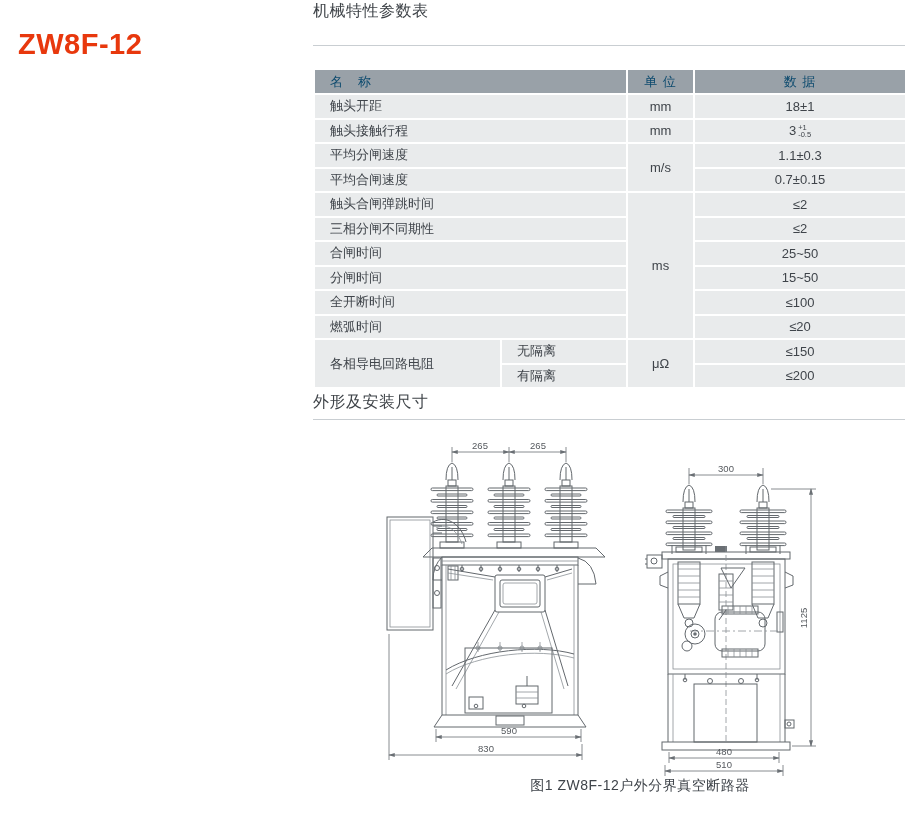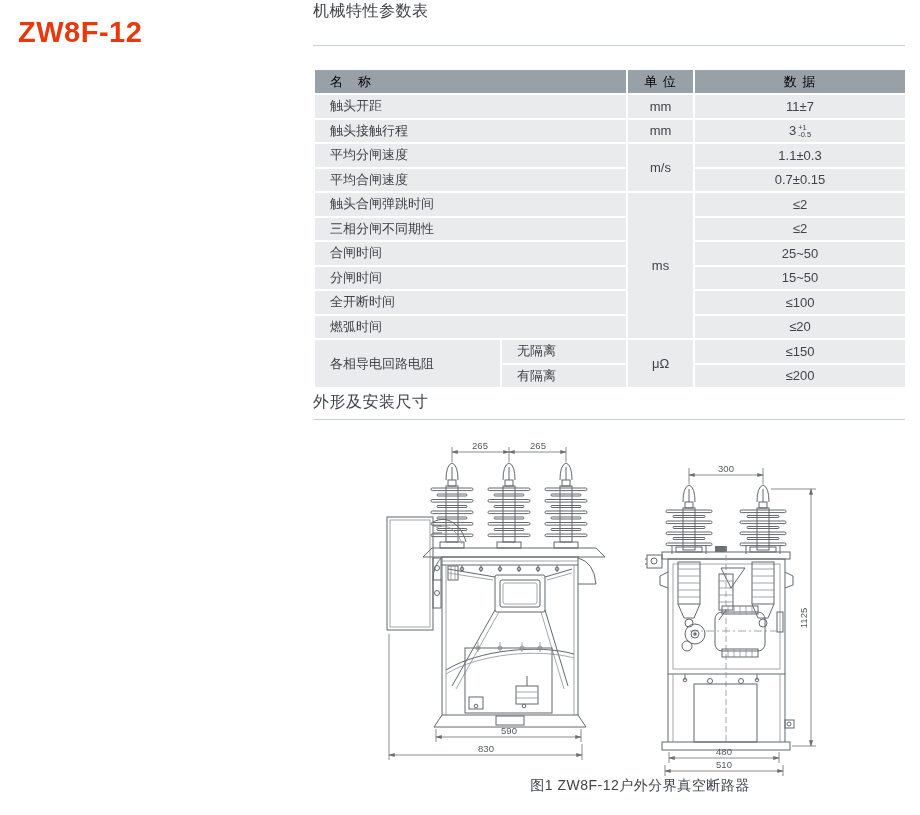--- a/index.html
+++ b/index.html
@@ -1,32 +1,32 @@
 <!DOCTYPE html>
 <html><head>
 <meta charset="utf-8">
 <style>
   html,body{margin:0;padding:0;background:#fff;}
   .page{position:relative;width:920px;height:815px;background:#ffffff;overflow:hidden;
         font-family:"Liberation Sans","DejaVu Sans",sans-serif;color:#3f444a;}
 
   
-  .model{position:absolute;left:18px;top:16px;font-size:29px;font-weight:700;color:#e8380d;letter-spacing:.5px;}
+  .model{position:absolute;left:18px;top:28px;font-size:29px;font-weight:700;color:#e8380d;letter-spacing:.5px;}
   .subtitle{position:absolute;left:18px;top:47px;font-size:17px;color:#3b4046;letter-spacing:.5px;}
 
   
   .sec-title{position:absolute;left:313px;font-size:16px;color:#3e4348;font-weight:400;letter-spacing:.5px;}
   #sec1{top:1px;font-family:Liberation Serif, serif;} #sec2{top:392px;}
   .rule{position:absolute;left:313px;width:592px;border-top:1px solid #c9ced2;height:0;}
   #rule1{top:45px;} #rule2{top:419px;}
 
   
   table.params{position:absolute;left:313px;top:68px;width:592px;border-collapse:collapse;table-layout:fixed;}
   table.params th,table.params td{border:2px solid #ffffff;font-weight:400;overflow:hidden;white-space:nowrap;}
-  table.params th{background:#99a1a8;color:#000000;font-size:13px;height:21px;letter-spacing:1px;}
+  table.params th{background:#99a1a8;color:#0c4a6e;font-size:13px;height:21px;letter-spacing:1px;}
   table.params td{background:#e9ebec;color:#3f444a;font-size:13px;height:20.5px;}
   td.name,th.name{text-align:left;padding-left:15px;}
   .c{text-align:center;}
   td.unit{font-size:12.5px;}
   .tol{display:inline-block;vertical-align:middle;margin-left:2px;line-height:7px;font-size:7.5px;text-align:left;position:relative;top:-1px;}
   .tol span{display:block;}
 
   
   .svgwrap{position:absolute;}
   #front-view{left:378px;top:438px;}
@@ -58,21 +58,21 @@
       </colgroup>
     <tbody>
         <tr>
       <th class="name" colspan="2">名　称</th>
       <th class="c">单 位</th>
       <th class="c">数 据</th>
     </tr>
     <tr>
       <td class="name" colspan="2">触头开距</td>
       <td class="c unit">mm</td>
-      <td class="c">11±7</td>
+      <td class="c">18±1</td>
     </tr>
     <tr>
       <td class="name" colspan="2">触头接触行程</td>
       <td class="c unit">mm</td>
       <td class="c"><span>3</span><span class="tol"><span>+1</span><span>-0.5</span></span></td>
     </tr>
     <tr>
       <td class="name" colspan="2">平均分闸速度</td>
       <td class="c unit" rowspan="2">m/s</td>
       <td class="c">1.1±0.3</td>

